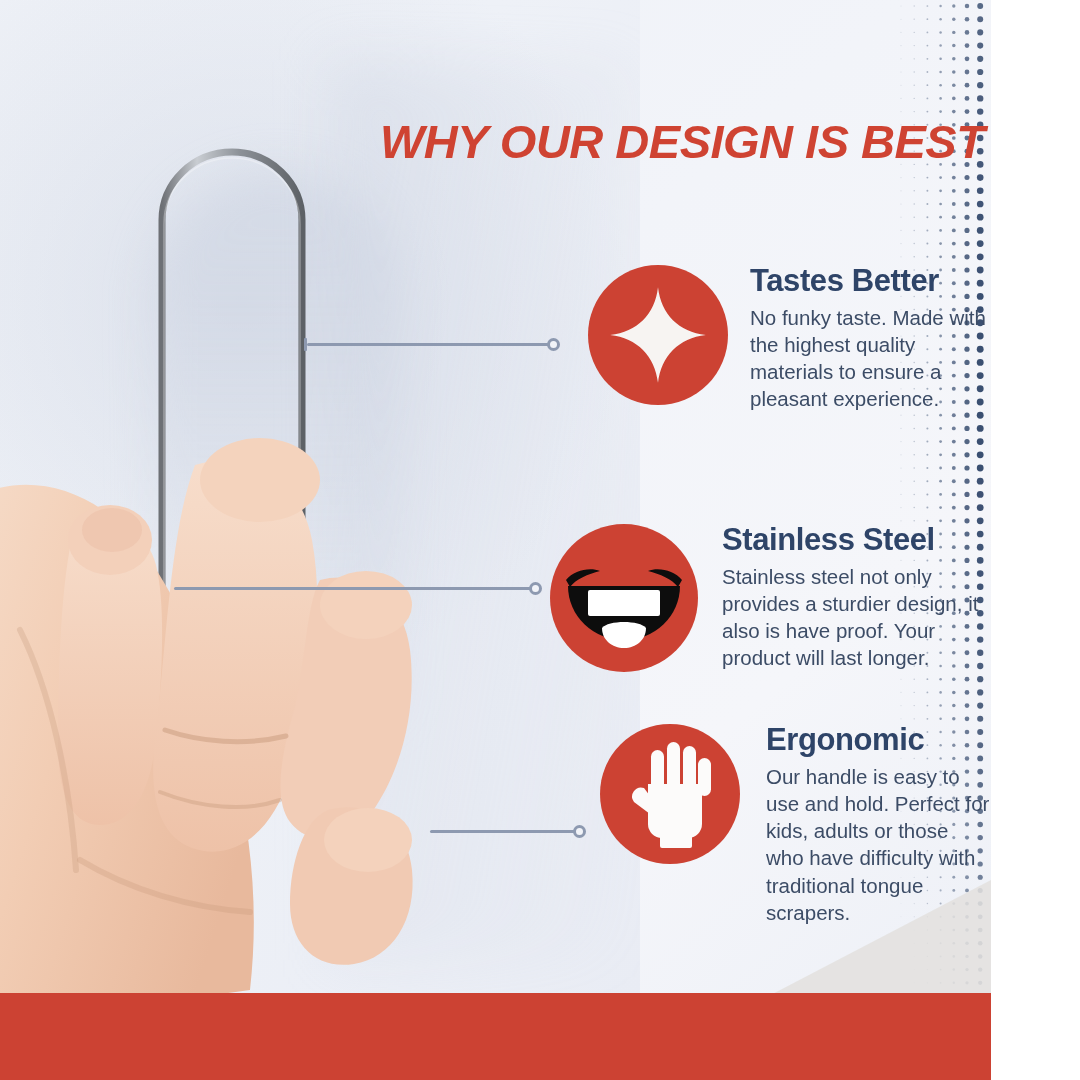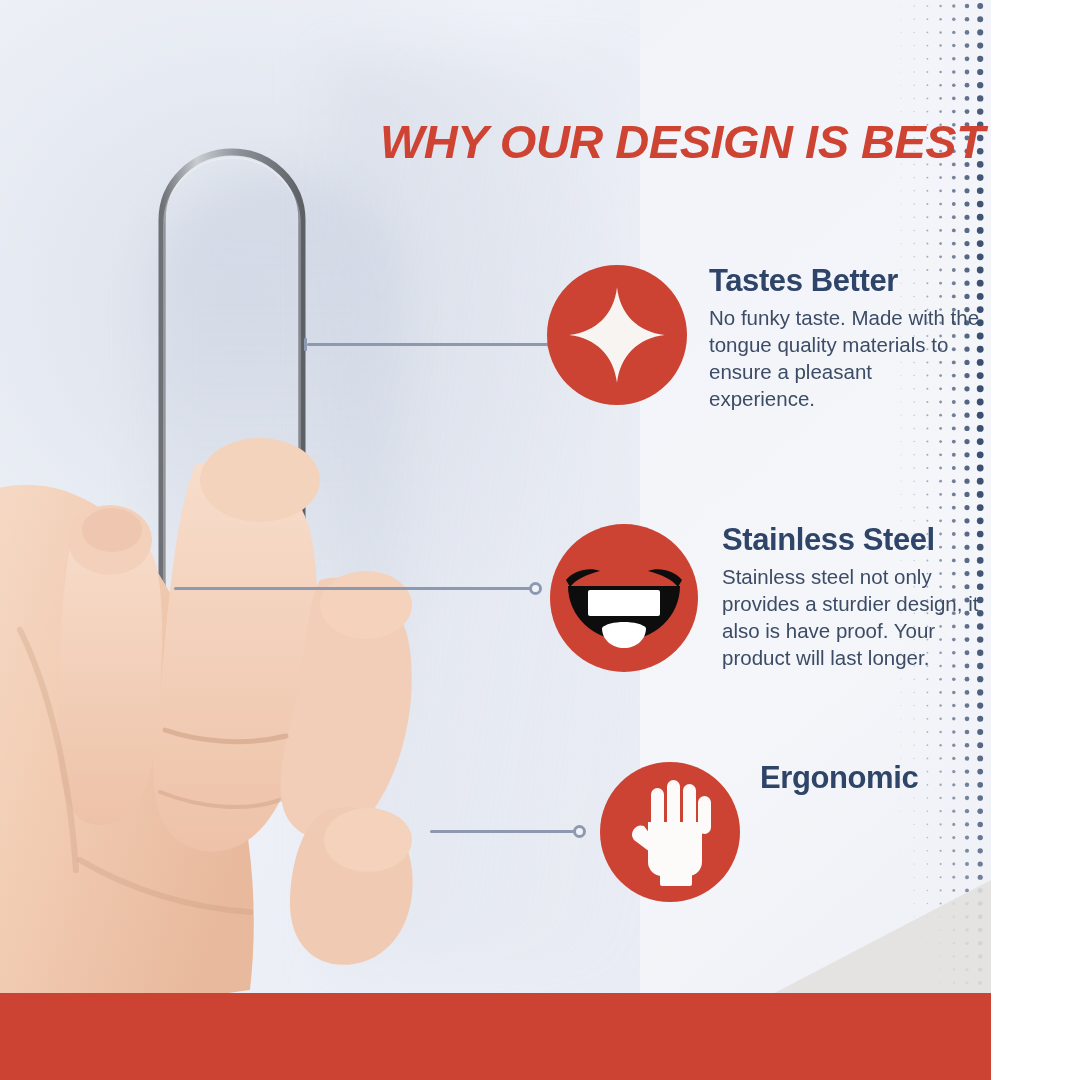--- a/index.html
+++ b/index.html
@@ -78,28 +78,28 @@
   .ftext{margin-left:22px;}
   .ftitle{
     font-size:31px;font-weight:bold;color:#2e4468;letter-spacing:-0.4px;
     margin:0 0 6px 0;line-height:1.05;white-space:nowrap;
   }
   .fbody{
     font-size:20.5px;line-height:1.33;color:#3c4c66;margin:0;
     max-width:272px;
   }
 
-  #feature-1{left:547px;top:265px;justify-content:center;}
+  #feature-1{left:588px;top:265px;justify-content:center;}
   #feature-1 .badge{width:140px;height:140px;}
   #feature-1 .ftext{margin-top:0px;}
   #feature-2{left:550px;top:524px;}
   #feature-2 .badge{width:148px;height:148px;}
   #feature-2 .ftext{margin-left:24px;}
   #feature-2 .fbody{max-width:262px;}
-  #feature-3{left:600px;top:762px;}
+  #feature-3{left:600px;top:724px;gap:6px;}
   #feature-3 .badge{width:140px;height:140px;}
   #feature-3 .ftext{margin-left:20px;}
   #feature-3 .fbody{max-width:268px;}
 
   
   .halftone{position:absolute;right:0;top:0;width:96px;height:1000px;overflow:hidden;}
   .halftone svg{display:block;}
 
   
   .corner-wedge{
@@ -774,21 +774,21 @@
   <div class="feature" id="feature-1">
     <div class="badge">
       <span>
         <svg width="104" height="104" viewBox="0 0 100 100" xmlns="http://www.w3.org/2000/svg">
           <path d="M50 4 C53 30 70 47 96 50 C70 53 53 70 50 96 C47 70 30 53 4 50 C30 47 47 30 50 4 Z" fill="#f7f4f2"></path>
         </svg>
       </span>
     </div>
     <div class="ftext">
       <p class="ftitle">Tastes Better</p>
-      <p class="fbody">No funky taste. Made with the tongue quality materials to ensure a pleasant experience.</p>
+      <p class="fbody">No funky taste. Made with the highest quality materials to ensure a pleasant experience.</p>
     </div>
   </div>
 
   <div class="feature" id="feature-2">
     <div class="badge">
       <span>
         <svg width="148" height="148" viewBox="0 0 148 148" xmlns="http://www.w3.org/2000/svg">
 
           <path d="M18 62 L130 62 A56 54 0 0 1 18 62 Z" fill="#0d0d0d"></path>
 
@@ -822,18 +822,19 @@
 
             <path d="M32 58 L32 76 L16 64 A9 9 0 0 1 26 50 Z"></path>
 
             <rect x="42" y="92" width="32" height="18" rx="2"></rect>
           </g>
         </svg>
       </span>
     </div>
     <div class="ftext">
       <p class="ftitle">Ergonomic</p>
+      <p class="fbody">Our handle is easy to use and hold. Perfect for kids, adults or those who have difficulty with traditional tongue scrapers.</p>
     </div>
   </div>
 
   <div class="bottombar"></div>
 
 </div>
 
 </body></html>

